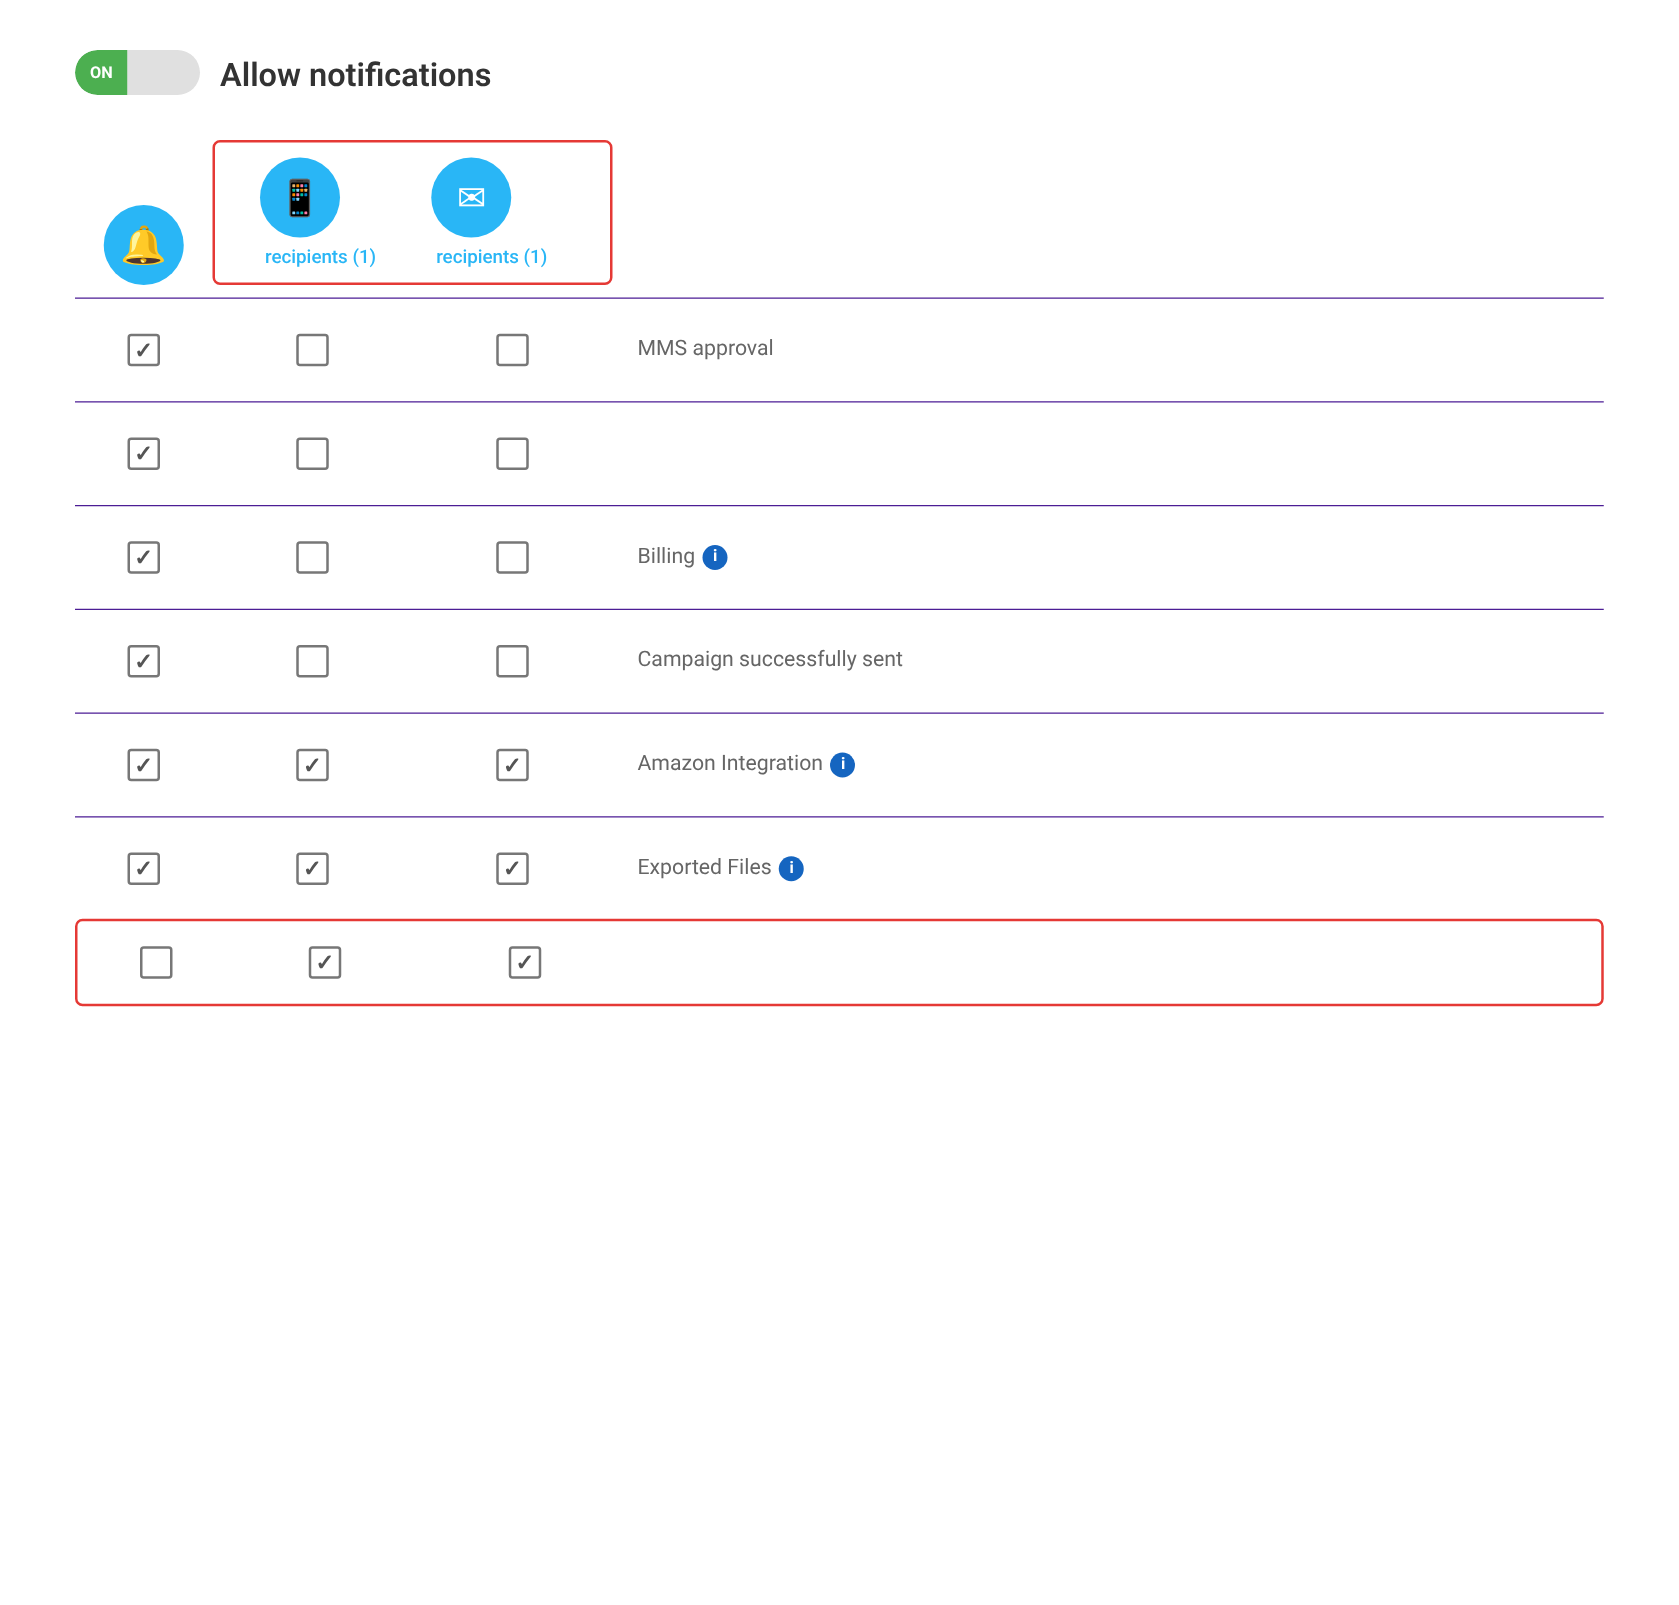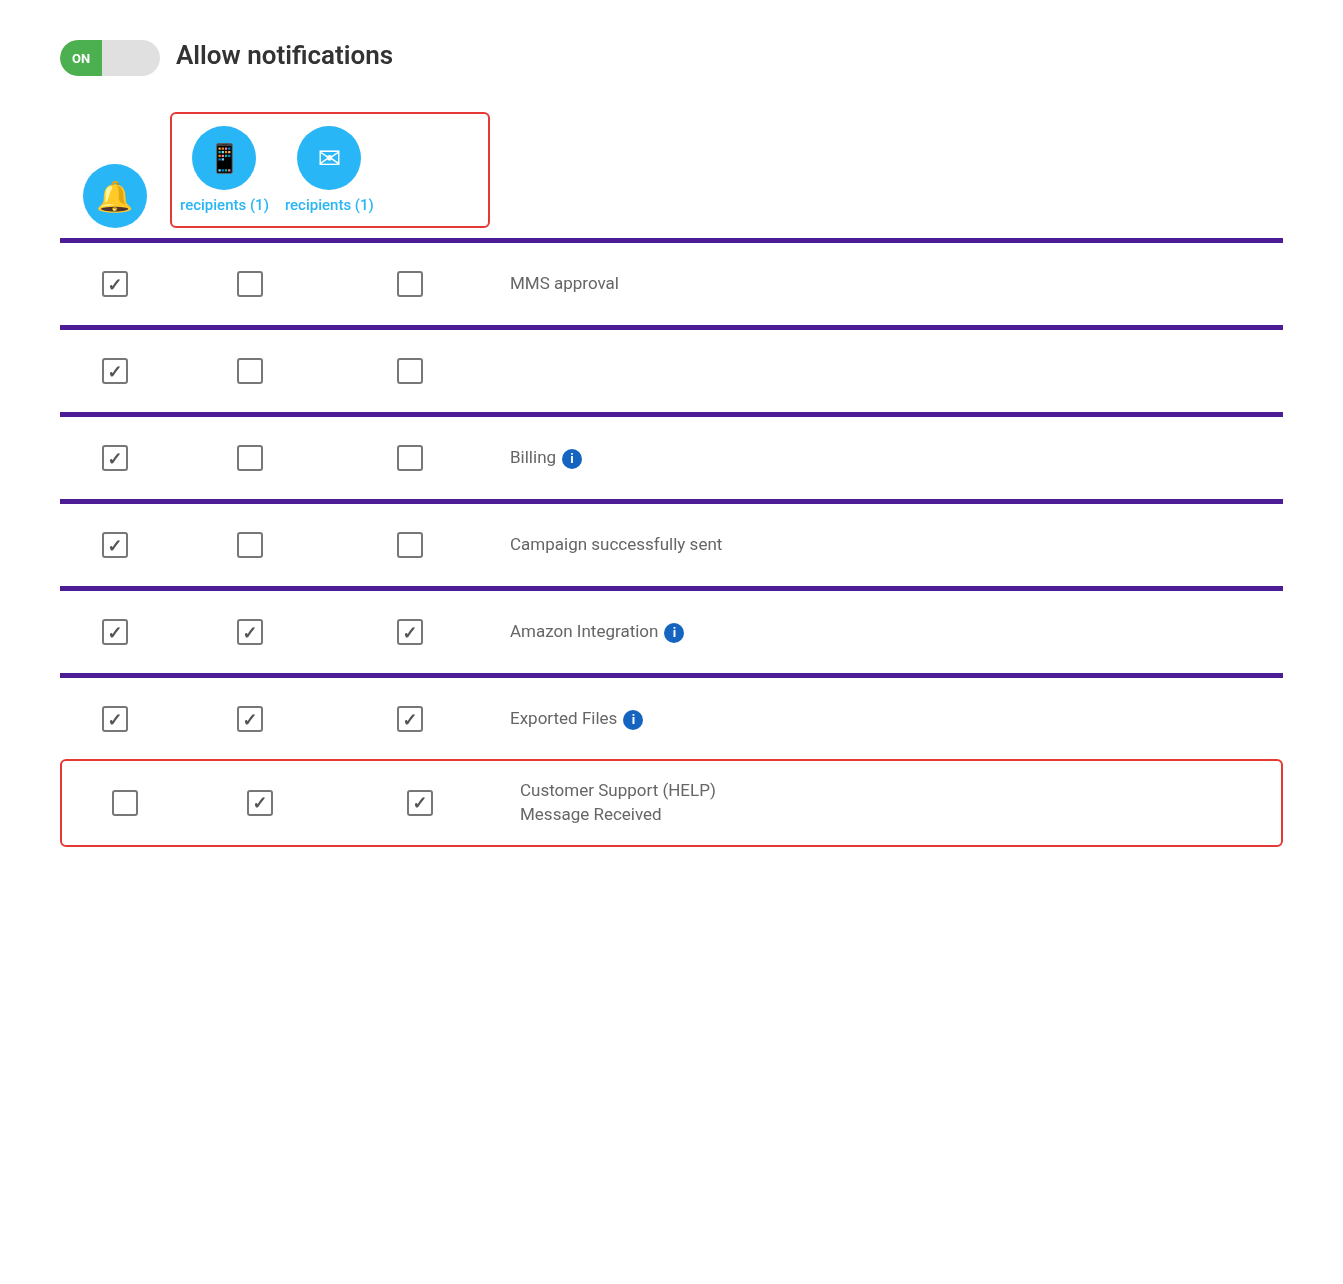--- a/index.html
+++ b/index.html
@@ -6,21 +6,21 @@
     body {
       font-family: -apple-system, BlinkMacSystemFont, 'Segoe UI', Roboto, sans-serif;
       background: #fff;
       color: #444;
       padding: 40px 60px;
     }
 
     
     .header-row {
       display: flex;
-      align-items: flex-start;
+      align-items: flex-end;
       gap: 16px;
       margin-bottom: 36px;
     }
     .toggle-wrapper {
       display: flex;
       align-items: center;
       background: #eee;
       border-radius: 20px;
       width: 100px;
       height: 36px;
@@ -71,36 +71,37 @@
       align-items: center;
       justify-content: center;
       color: #fff;
       font-size: 28px;
     }
 
     .icon-label {
       color: #29b6f6;
       font-size: 15px;
       font-weight: 500;
+      margin-left: 32px;
     }
 
     .selected-box {
       border: 2px solid #e53935;
       border-radius: 6px;
       padding: 12px 8px;
       display: flex;
       gap: 16px;
     }
 
     
     .notif-row {
       display: grid;
       grid-template-columns: 110px 160px 160px 1fr;
       align-items: center;
-      border-top: 5px solid #4c1d95;
+      border-top: 1px solid #4c1d95;
       padding: 28px 0;
       min-height: 70px;
     }
 
     .notif-row.highlighted {
       border: 2px solid #e53935;
       border-radius: 6px;
       padding: 18px 8px;
       margin-top: -1px;
     }
@@ -280,17 +281,16 @@
       <div class="notif-row highlighted">
         <div class="checkbox-cell">
           <div class="checkbox"></div>
         </div>
         <div class="checkbox-cell">
           <div class="checkbox checked"></div>
         </div>
         <div class="checkbox-cell">
           <div class="checkbox checked"></div>
         </div>
-        <div class="row-label">Customer Support (HELP)<br>Message Received</div>
       </div>
     </div>
 
 </div>
 
 </body></html>

